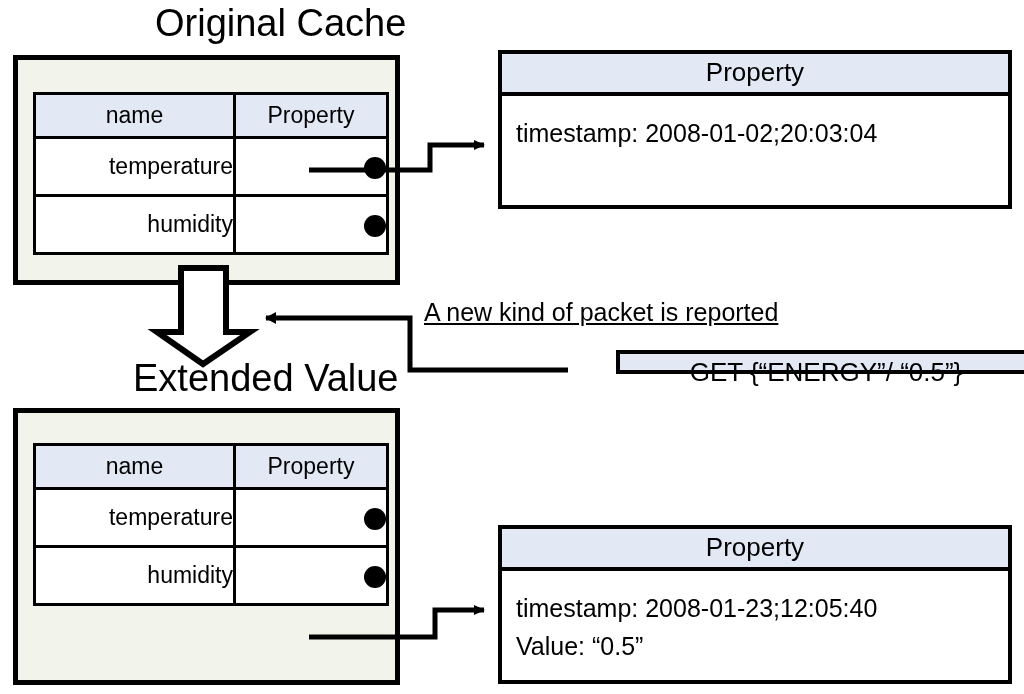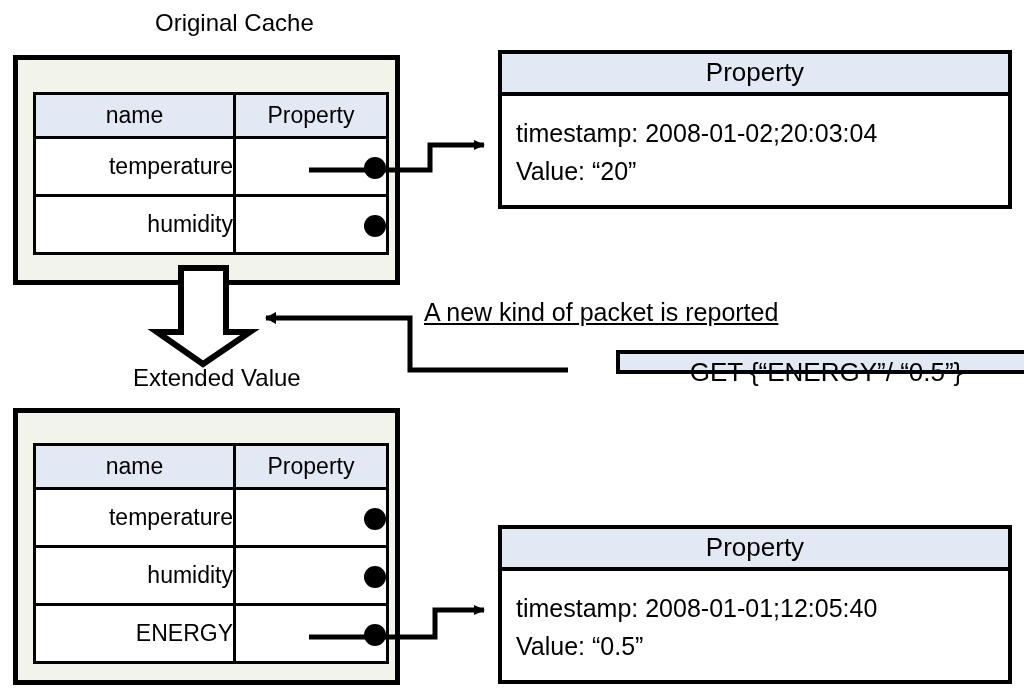--- a/index.html
+++ b/index.html
@@ -24,21 +24,21 @@
   .cache-container {
     position: absolute;
     background: #f2f4ec;
     border: 5px solid #000000;
     box-sizing: border-box;
   }
 
   
   .cache-title {
     position: absolute;
-    font-size: 24px;
+    font-size: 38px;
     line-height: 30px;
     white-space: nowrap;
     color: #000;
   }
 
   
   .cache-table {
     position: absolute;
     border-collapse: collapse;
     background: #ffffff;
@@ -164,21 +164,20 @@
           <span class="dot"></span>
         </td>
       </tr>
     </tbody>
   </table>
 
   <div class="property-box" style="left:498px; top:50px; width:514px; height:159px;">
     <div class="pb-header">Property</div>
     <div class="pb-body">
       <div class="pb-line">timestamp: 2008-01-02;20:03:04</div>
-      <div class="pb-line">Value: “20”</div>
     </div>
   </div>
 
   <div class="annotation" style="left:424px; top:300px;">A new kind of packet is reported</div>
 
   <div class="packet-box" style="left:568px; top:350px; width:420px; height:24px;margin-left:48px;">GET {“ENERGY”/ “0.5”}</div>
 
   <div class="cache-title" style="left:133px; top:363px;">Extended Value</div>
 
   <div class="cache-container" style="left:13px; top:408px; width:387px; height:277px;"></div>
@@ -192,37 +191,31 @@
     </thead>
     <tbody>
       <tr>
         <td class="col-name">temperature</td>
         <td class="col-prop">
           <span class="dot"></span>
         </td>
       </tr>
       <tr>
         <td class="col-name">humidity</td>
-        <td class="col-prop">
-          <span class="dot"></span>
-        </td>
-      </tr>
-      <tr>
-        <td class="col-name">ENERGY</td>
         <td class="col-prop">
           <span class="dot"></span>
         </td>
       </tr>
     </tbody>
   </table>
 
   <div class="property-box" style="left:498px; top:525px; width:514px; height:159px;">
     <div class="pb-header">Property</div>
     <div class="pb-body">
-      <div class="pb-line">timestamp: 2008-01-01;12:05:40</div>
+      <div class="pb-line">timestamp: 2008-01-23;12:05:40</div>
       <div class="pb-line">Value: “0.5”</div>
     </div>
   </div>
 
   <svg id="connectors" viewBox="0 0 1024 694">
     <defs>
       <marker id="arrowRight" markerWidth="11" markerHeight="11" refX="10" refY="5.5" orient="auto" markerUnits="userSpaceOnUse">
         <path d="M0,0.5 L11,5.5 L0,10.5 Z" fill="#000000"></path>
       </marker>
       <marker id="arrowLeftHead" markerWidth="11" markerHeight="13" refX="10" refY="6.5" orient="auto" markerUnits="userSpaceOnUse">

